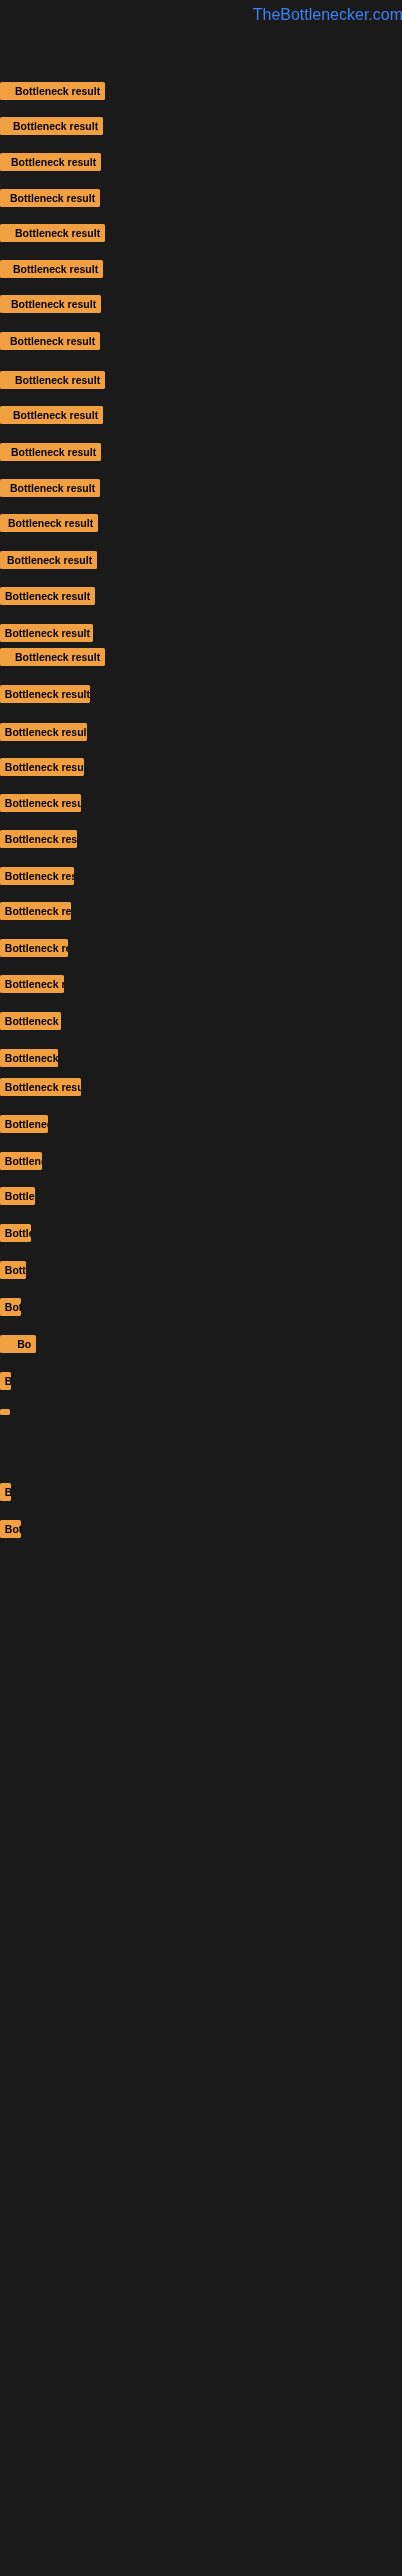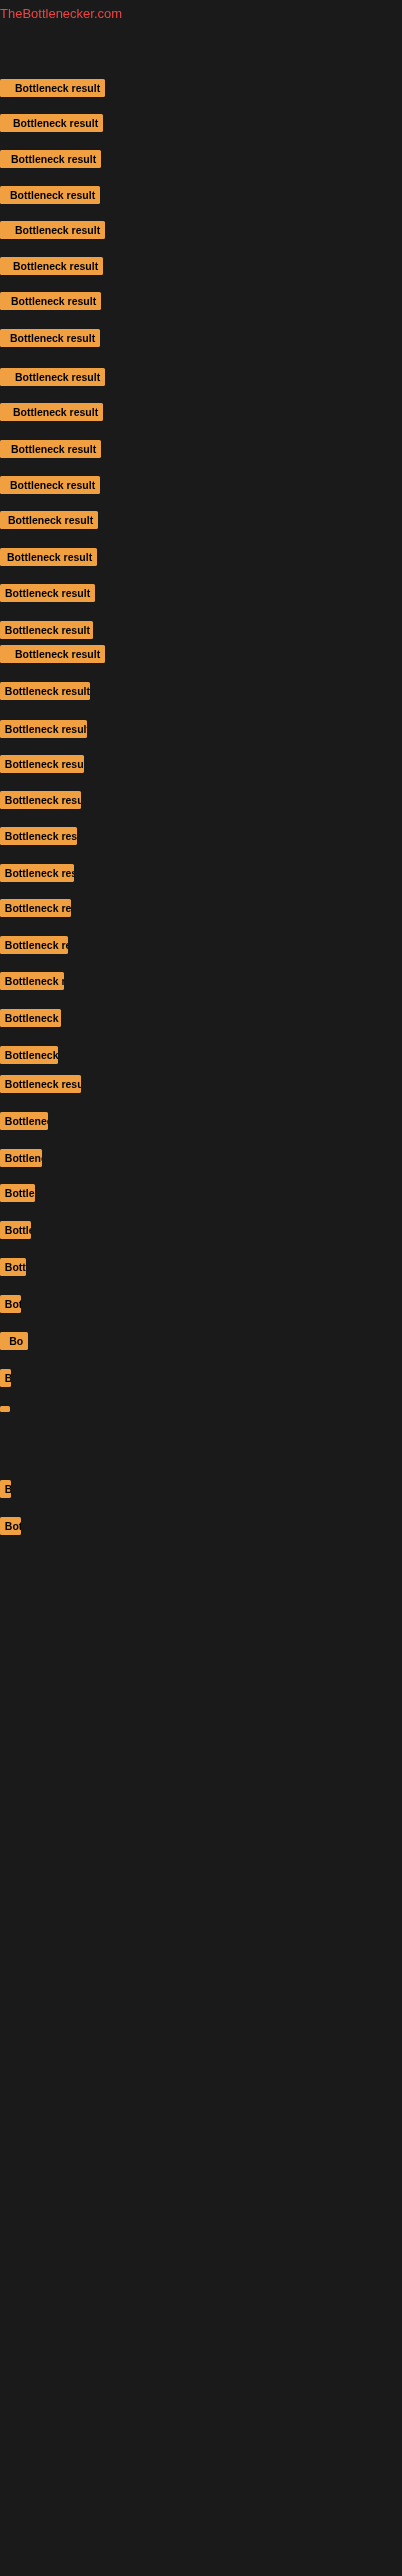--- a/index.html
+++ b/index.html
@@ -10,23 +10,23 @@
 
     body {
       width: 403px;
       min-height: 2576px;
       background-color: #1a1a1a;
       font-family: Arial, sans-serif;
       position: relative;
     }
 
     .site-title {
-      text-align: left;
-      color: #ef4444;
-      font-size: 13px;
+      text-align: right;
+      color: #3b82f6;
+      font-size: 16px;
       padding: 6.4px 0 3.2px 0;
       font-weight: normal;
     }
 
     .bottleneck-item {
       position: absolute;
       left: 0;
       background-color: #f0a040;
       color: #000;
       font-size: 10.5px;
@@ -72,19 +72,19 @@
     <div class="bottleneck-item" style="top: 939px; width: 64px; left: 0px;">Bottleneck result</div>
     <div class="bottleneck-item" style="top: 976px; width: 61px; left: 0px;">Bottleneck result</div>
     <div class="bottleneck-item" style="top: 1013px; width: 58px; left: 0px;">Bottleneck result</div>
     <div class="bottleneck-item" style="top: 1042px; width: 81px; left: 0px;">Bottleneck result</div>
     <div class="bottleneck-item" style="top: 1079px; width: 48px; left: 0px;">Bottleneck result</div>
     <div class="bottleneck-item" style="top: 1116px; width: 42px; left: 0px;">Bottleneck r</div>
     <div class="bottleneck-item" style="top: 1151px; width: 35px; left: 0px;">Bottleneck</div>
     <div class="bottleneck-item" style="top: 1188px; width: 31px; left: 0px;">Bottlenec</div>
     <div class="bottleneck-item" style="top: 1225px; width: 26px; left: 0px;">Bottle</div>
     <div class="bottleneck-item" style="top: 1262px; width: 21px; left: 0px;">Bott</div>
-    <div class="bottleneck-item" style="top: 1299px; width: 28px; left: 0px;">Bo</div>
+    <div class="bottleneck-item" style="top: 1299px; width: 36px; left: 0px;">Bo</div>
     <div class="bottleneck-item" style="top: 1336px; width: 11.3px; left: 0px;">B</div>
     <div class="bottleneck-item" style="top: 1373px; width: 6.4px; left: 0px;"></div>
     <div class="bottleneck-item" style="top: 1447px; width: 11.3px; left: 0px;">B</div>
     <div class="bottleneck-item" style="top: 1484px; width: 21px; left: 0px;">Bott</div>
   </div>
 
 
 </body></html>

